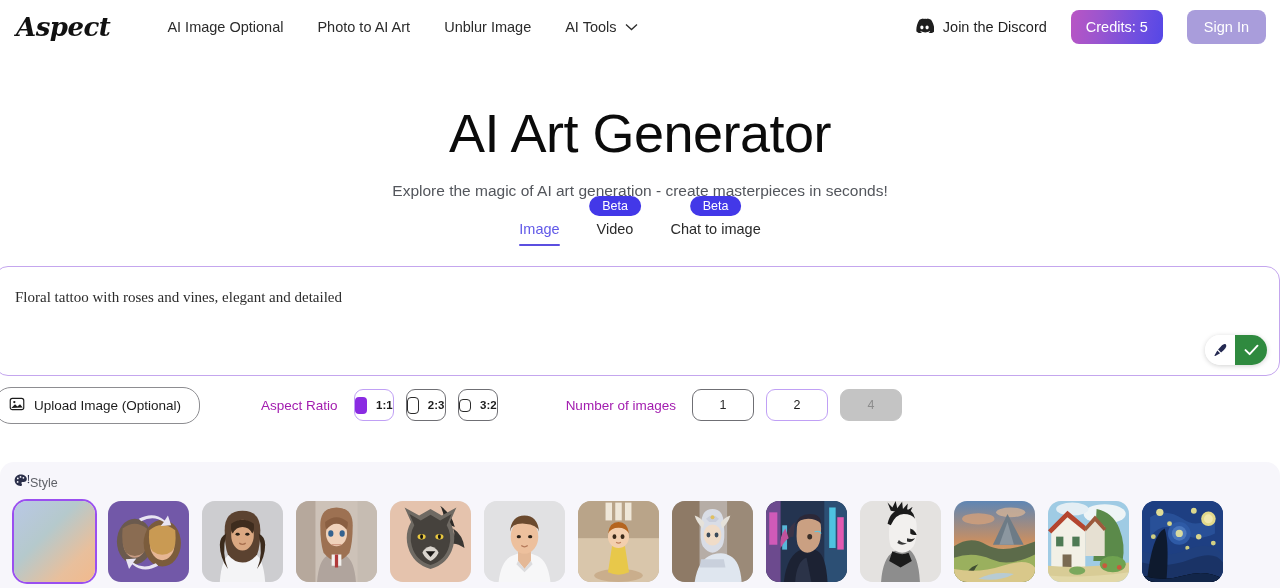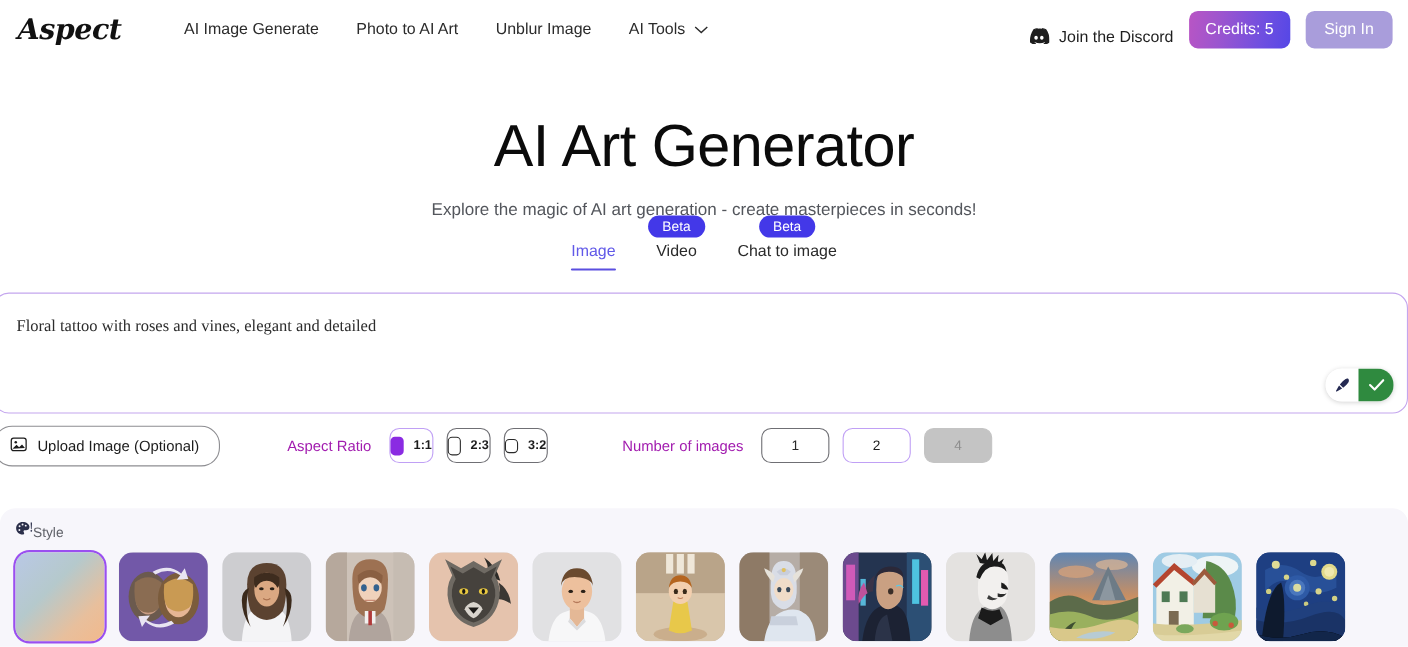--- a/index.html
+++ b/index.html
@@ -35,22 +35,22 @@
     color: #2b2b2b;
     padding: 8px 17px;
     white-space: nowrap;
     cursor: pointer;
   }
   .nav-item.with-caret { display: flex; align-items: center; gap: 8px; }
   .caret { display: inline-block; line-height: 0; }
   .header-right {
     margin-left: auto;
     display: flex;
-    align-items: flex-end;
-    gap: 14px;
+    align-items: center;
+    gap: 24px;
   }
   .discord {
     display: flex; align-items: center; gap: 9px;
     font-size: 14.5px; color: #1e1e1e; cursor: pointer;
     white-space: nowrap;
   }
   .credits-btn {
     background: linear-gradient(100deg, #b955c4 0%, #9b55cf 32%, #6f4fe0 72%, #5547e6 100%);
     color: #ffffff;
     font-size: 14.5px;
@@ -282,21 +282,21 @@
   .thumb svg { display: block; width: 100%; height: 100%; }
 </style>
 </head>
 <body>
 
 <div class="header">
   <div class="logo">Aspect</div>
 
   <div class="nav">
     <div class="nav-item">
-      <span>AI Image Generate</span>
+      <span>AI Image Optional</span>
     </div>
     <div class="nav-item">
       <span>Photo to AI Art</span>
     </div>
     <div class="nav-item">
       <span>Unblur Image</span>
     </div>
     <div class="nav-item with-caret">
       <span>AI Tools</span>
       <span class="caret">

